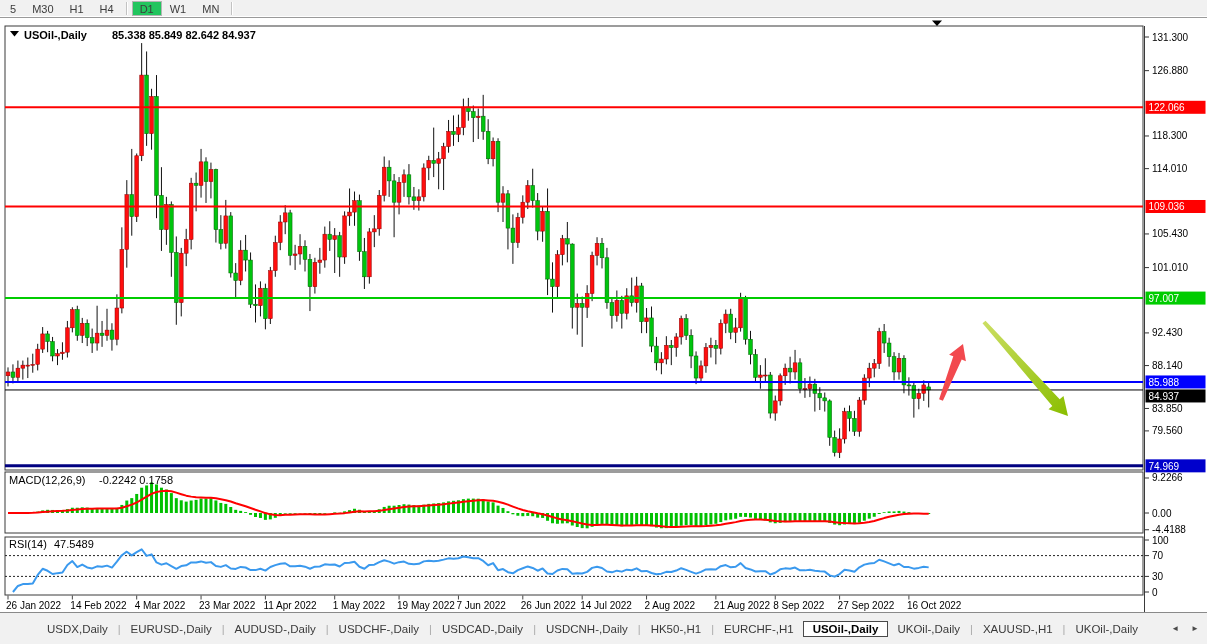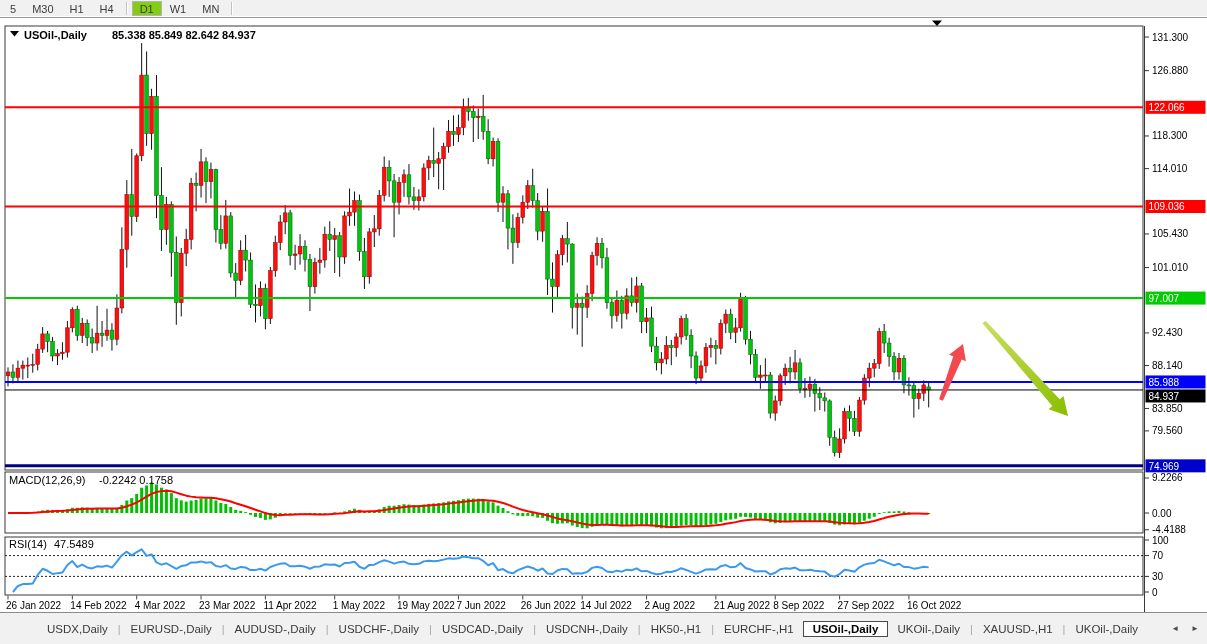--- a/index.html
+++ b/index.html
@@ -4,21 +4,21 @@
 <style>
   html,body{margin:0;padding:0;}
   body{width:1207px;height:644px;position:relative;background:#fff;overflow:hidden;
        font-family:"Liberation Sans",sans-serif;}
   
   .toolbar{position:absolute;top:0;left:0;width:100%;height:18px;background:#f1f1f1;
            border-bottom:1px solid #9a9a9a;box-shadow:inset 0 -1px 0 #ffffff;
            display:flex;align-items:center;padding-left:2px;box-sizing:border-box;z-index:5;}
   .tf-btn{font:11px "Liberation Sans",sans-serif;color:#3c3c3c;background:transparent;
           border:1px solid transparent;padding:0 7px;height:15px;line-height:14px;cursor:default;}
-  .tf-btn.active{background:#84cc16;border:1px solid #b4b4b4;}
+  .tf-btn.active{background:#22c55e;border:1px solid #b4b4b4;}
   .tf-sep{width:1px;height:13px;background:#c2c2c2;margin:0 4px;border-right:1px solid #fff;}
   
   #chart-svg{position:absolute;left:0;top:0;z-index:1;}
   .ax{font:10px "Liberation Sans",sans-serif;fill:#000;}
   .badge-t{font:10px "Liberation Sans",sans-serif;fill:#fff;}
   .ttl{font:700 11px "Liberation Sans",sans-serif;fill:#000;}
   .ind{font:11px "Liberation Sans",sans-serif;fill:#000;}
   
   .tabbar{position:absolute;left:0;bottom:0;width:100%;height:32px;background:#f1f1f1;
           border-top:1px solid #8a8a8a;display:flex;align-items:center;

